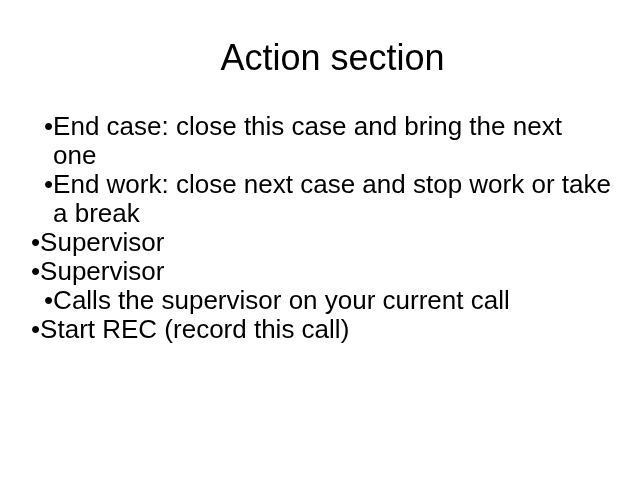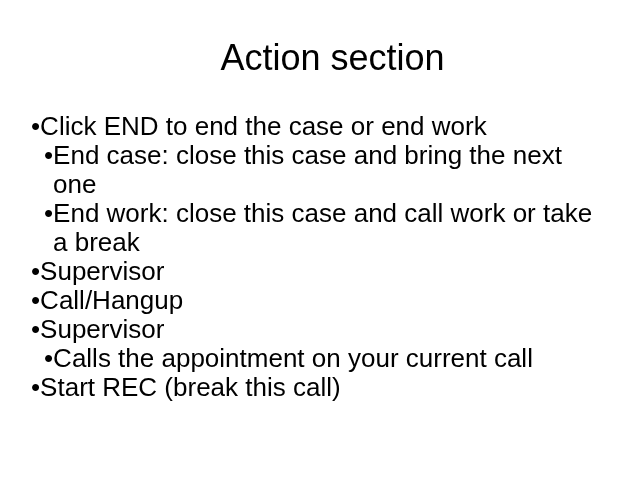--- a/index.html
+++ b/index.html
@@ -46,35 +46,33 @@
 </style>
 </head>
 <body>
 
 <div class="slide">
 
   <div class="title">Action section</div>
 
   <div class="body">
 
-    <div class="line l1"><span class="marker">•</span><span>Click END to end the case or end work</span></div>
 
     <div class="line l2"><span class="marker">•</span><span>End case: close this case and bring the next</span></div>
 
     <div class="line c2"><span>one</span></div>
 
-    <div class="line l2"><span class="marker">•</span><span>End work: close this case and call work or take</span></div>
+    <div class="line l2"><span class="marker">•</span><span>End work: close next case and stop work or take</span></div>
 
     <div class="line c2"><span>a break</span></div>
 
     <div class="line l1"><span class="marker">•</span><span>Supervisor</span></div>
 
 
-    <div class="line l1"><span class="marker">•</span><span>Call/Hangup</span></div>
 
     <div class="line l1"><span class="marker">•</span><span>Supervisor</span></div>
 
-    <div class="line l2"><span class="marker">•</span><span>Calls the appointment on your current call</span></div>
+    <div class="line l2"><span class="marker">•</span><span>Calls the supervisor on your current call</span></div>
 
-    <div class="line l1"><span class="marker">•</span><span>Start REC (break this call)</span></div>
+    <div class="line l1"><span class="marker">•</span><span>Start REC (record this call)</span></div>
 
   </div>
 </div>
 
 </body></html>

